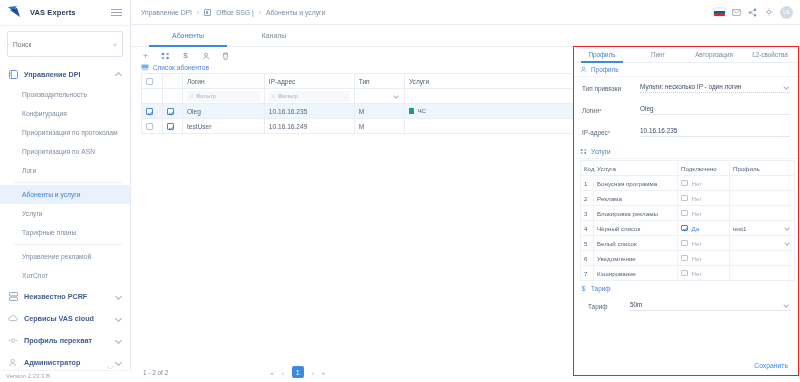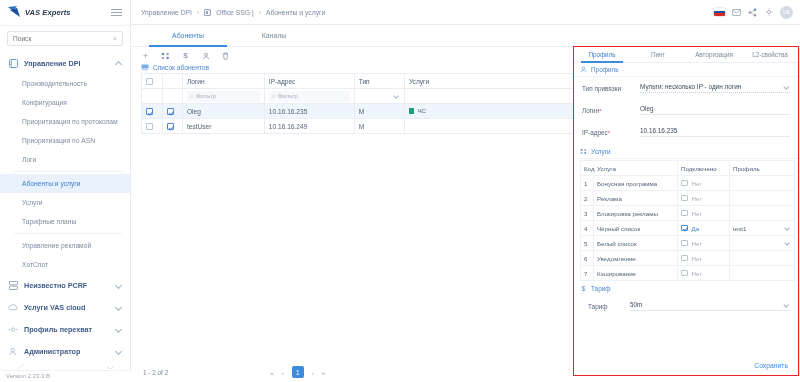--- a/index.html
+++ b/index.html
@@ -16,32 +16,31 @@
   
   .sidebar {
     width: 131px; height: 382px;
     background: #ffffff;
     border-right: 1px solid #e6eaf0;
     display: flex; flex-direction: column;
     position: relative;
   }
   .brand {
     height: 26px; display: flex; align-items: center;
-    padding: 0 8px; 
+    padding: 0 8px; gap: 5px;
     border-bottom: 1px solid #eef1f6;
-    font-style: italic;
   }
   .logo-mark { width: 17px; height: 13px; position: relative; flex: 0 0 auto; }
   .brand-name { font-size: 7.5px; font-weight: bold; color: #2b3a4f; letter-spacing: .1px; }
   .hamburger { margin-left: auto; display: flex; flex-direction: column; gap: 2px; width: 11px; cursor: pointer; }
   .hamburger i { display: block; height: 1px; background: #9aa7b8; }
 
   .search-wrap { padding: 5px 7px 4px 7px; }
   .search-box {
-    height: 15px; border: 1px solid #dfe5ee; border-radius: 2px;
+    height: 26px; border: 1px solid #dfe5ee; border-radius: 2px;
     display: flex; align-items: center; padding: 0 5px;
     background: #fff;
   }
   .search-box input {
     border: 0; outline: 0; font-size: 6.6px; color: #8d9aad;
     font-family: "Liberation Sans", sans-serif; flex: 1; background: transparent;
   }
   .search-clear { font-size: 7px; color: #b6c0ce; cursor: pointer; }
 
   .nav { flex: 1; overflow: hidden; padding-top: 2px; }
@@ -267,21 +266,21 @@
         <span class="chev"></span>
       </div>
 
 
       <div class="nav-group-head">
         <span class="gicon">
           <svg width="10" height="9" viewBox="0 0 10 9">
               <path d="M2.2 6.6h5.4a1.6 1.6 0 0 0 0-3.2 2.3 2.3 0 0 0-4.4-.5A1.8 1.8 0 0 0 2.2 6.6z" fill="none" stroke="#9aa9bd" stroke-width=".7"></path>
             </svg>
         </span>
-        <span class="gtext">Услуги VAS cloud</span>
+        <span class="gtext">Сервисы VAS cloud</span>
         <span class="chev"></span>
       </div>
 
       <div class="nav-group-head">
         <span class="gicon">
           <svg width="10" height="9" viewBox="0 0 10 9">
               <circle cx="5" cy="4.5" r="1.6" fill="none" stroke="#9aa9bd" stroke-width=".7"></circle>
               <path d="M0.6 4.5h1.6M7.8 4.5h1.6" stroke="#9aa9bd" stroke-width=".7"></path>
             </svg>
         </span>

